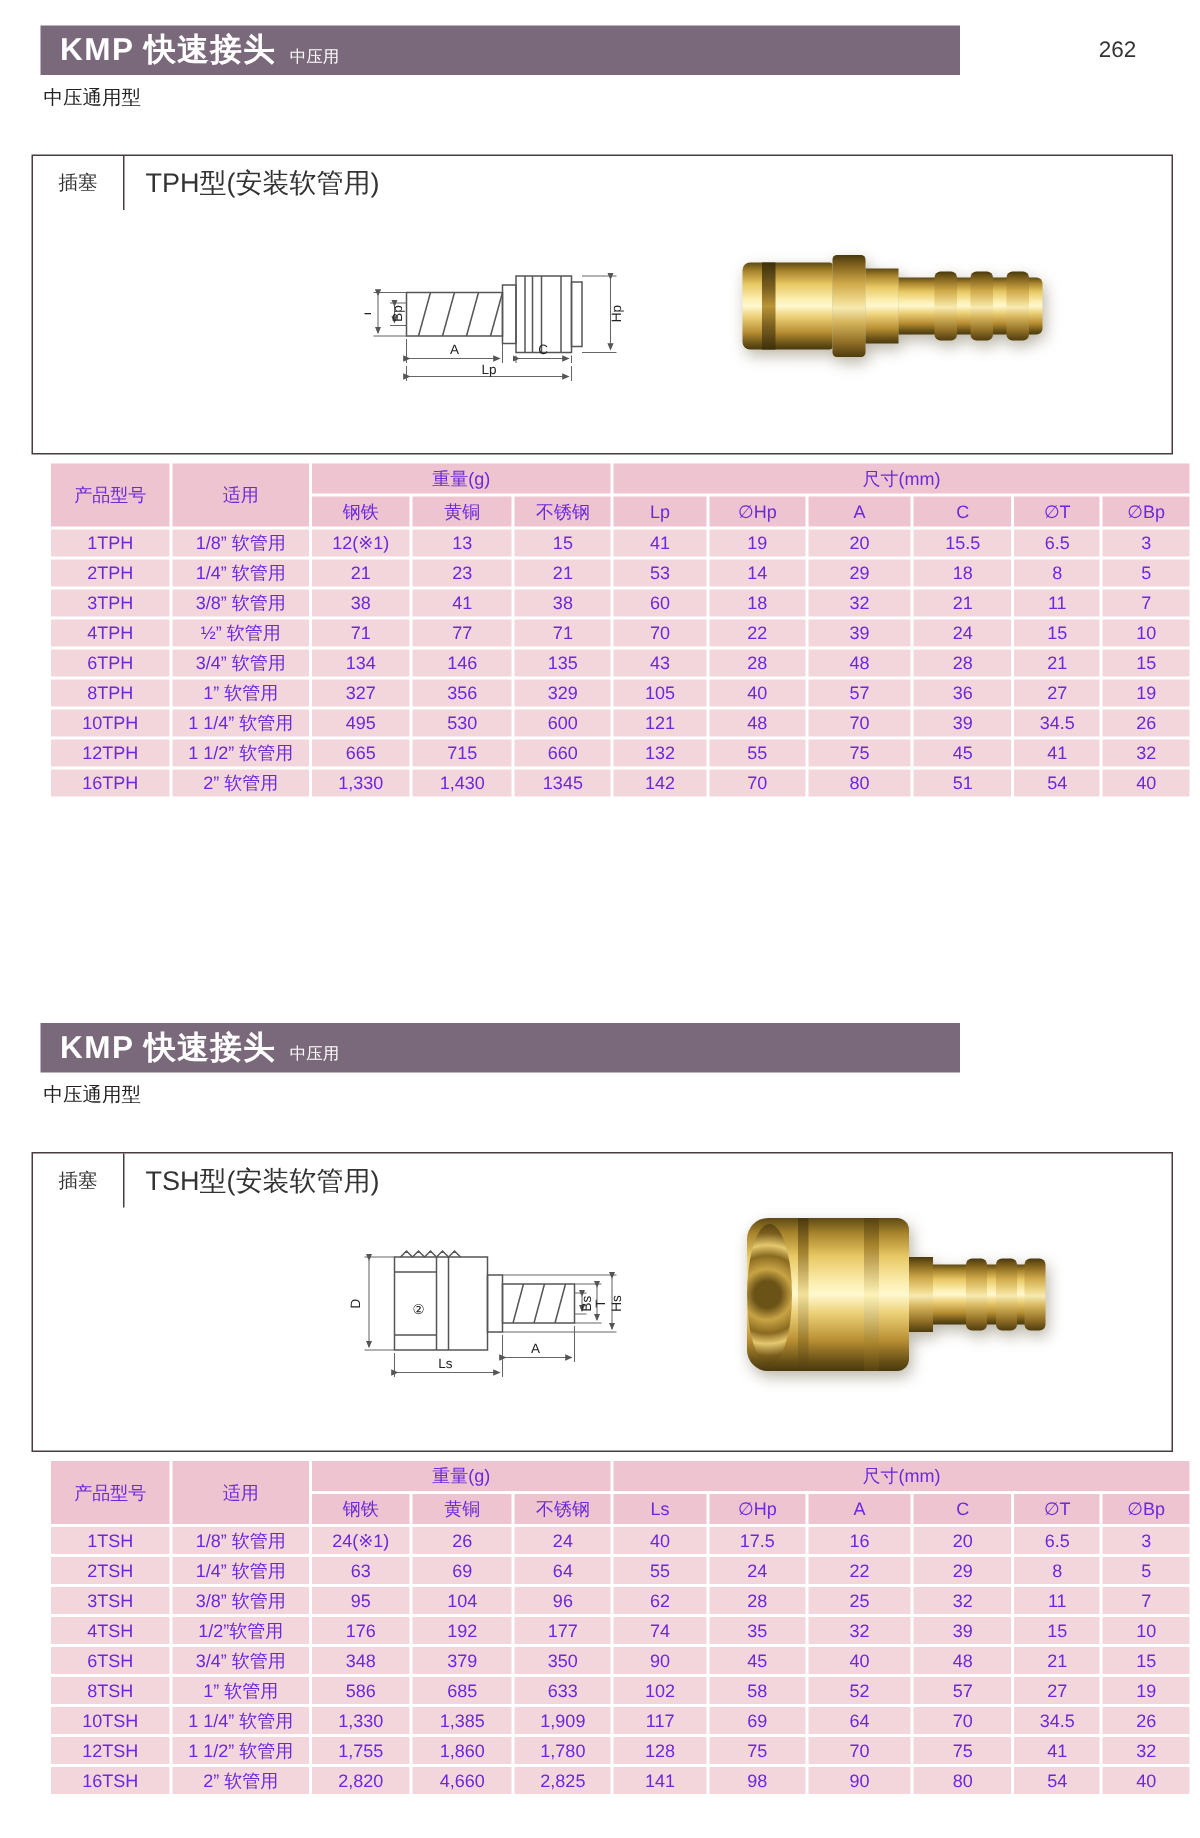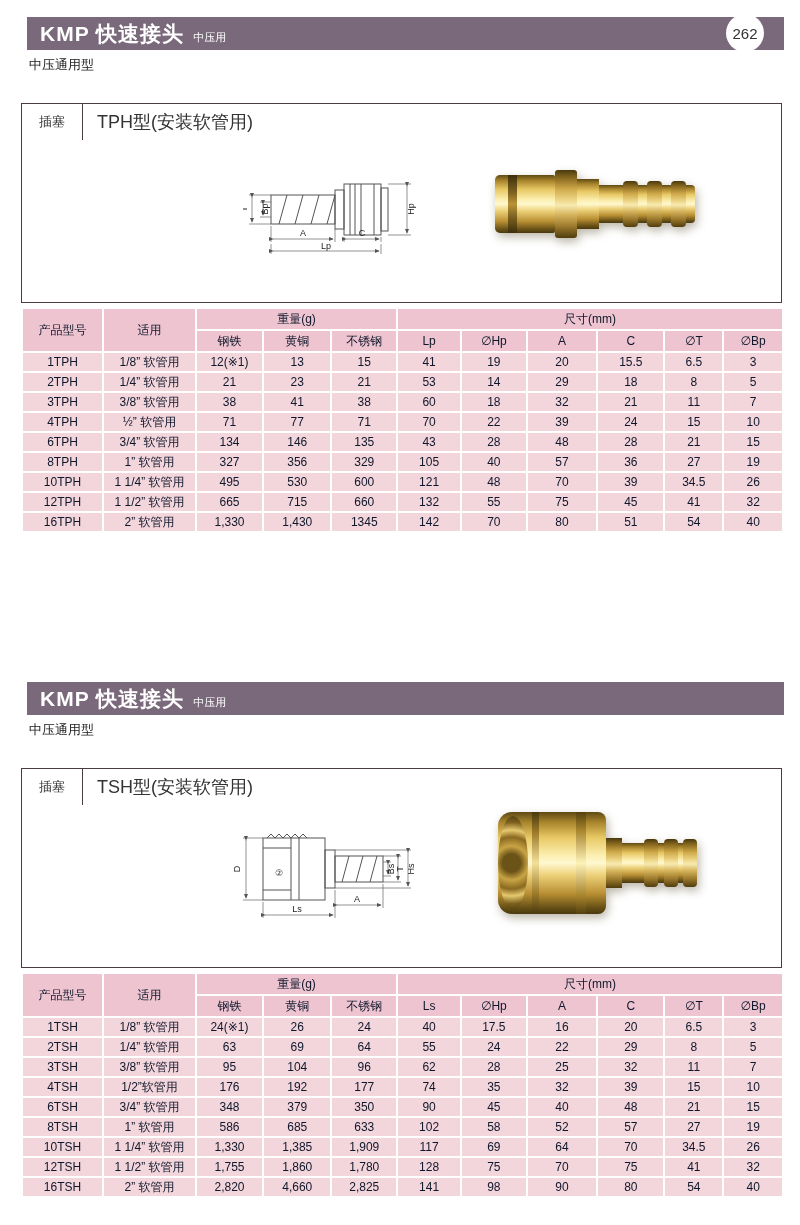--- a/index.html
+++ b/index.html
@@ -1,20 +1,20 @@
 <!DOCTYPE html>
 <html><head>
 <meta charset="utf-8">
 <style>
   html,body{margin:0;padding:0;background:#fff;}
   .page{position:relative;width:800px;height:1225px;background:#ffffff;overflow:hidden;
         font-family:"Liberation Sans","DejaVu Sans",sans-serif;color:#3a3a3a;}
 
   
-  .titlebar{position:absolute;left:27px;width:757px;height:33px;background:#7a697b;
+  .titlebar{position:absolute;left:27px;width:613px;height:33px;background:#7a697b;
             display:flex;align-items:center;box-sizing:border-box;padding-left:13px;}
   .t-main{color:#fff;font-size:21px;font-weight:bold;letter-spacing:1px;line-height:33px;}
   .t-tag{color:#fff;font-size:11px;margin-left:9px;margin-top:8px;}
   .badge{position:absolute;left:726px;top:14px;width:38px;height:38px;background:#fff;border-radius:50%;
          display:flex;align-items:center;justify-content:center;font-size:15px;color:#333;z-index:3;}
   .subtitle{position:absolute;left:29px;font-size:13px;color:#222;text-align:right;}
 
   
   .pbox{position:absolute;left:21px;width:761px;height:200px;border:1px solid #4a3b42;background:#fff;box-sizing:border-box;}
   .pbox-labels{position:absolute;top:0;left:0;height:36px;display:flex;align-items:center;}
@@ -44,22 +44,22 @@
   .p2-body{left:0;top:0;width:108px;height:102px;border-radius:14px 8px 8px 14px;}
   .p2-face{left:0;top:4px;width:30px;height:94px;border-radius:50%;
            background:radial-gradient(circle at 45% 50%,#6b5317 18%,#c9a445 34%,#8a6a20 52%,#e5c86e 66%,#7a5e1c 82%,#4a390e 100%);}
   .p2-band1{left:34px;top:0;width:7px;height:102px;background:linear-gradient(180deg,#4a390e,#9c7a28 20%,#f2e09a 50%,#9c7a28 80%,#4a390e);}
   .p2-band2{left:78px;top:0;width:10px;height:102px;background:linear-gradient(180deg,#54410f,#a8842c 18%,#fdf2b8 50%,#a8842c 82%,#54410f);}
   .p2-step{left:108px;top:26px;width:16px;height:50px;}
   .p2-tube{left:124px;top:31px;width:72px;height:40px;border-radius:0 5px 5px 0;}
   .p2-ring{top:27px;width:14px;height:48px;border-radius:4px;}
 
   
-  .spec-table{position:absolute;left:21px;width:763px;border-collapse:separate;border-spacing:2px;
-              table-layout:fixed;font-size:12px;color:#0f172a;}
+  .spec-table{position:absolute;left:32px;width:763px;border-collapse:separate;border-spacing:2px;
+              table-layout:fixed;font-size:12px;color:#6d28d9;}
   .spec-table th{background:#eec4d1;font-weight:normal;height:20px;padding:0;text-align:center;vertical-align:middle;}
   .spec-table td{background:#f3d5dc;height:18px;padding:0;text-align:center;vertical-align:middle;}
 </style>
 </head>
 <body>
 
 <div class="page">
 
   <div class="titlebar" style="top:17px;">
     <span class="t-main">KMP 快速接头</span>

